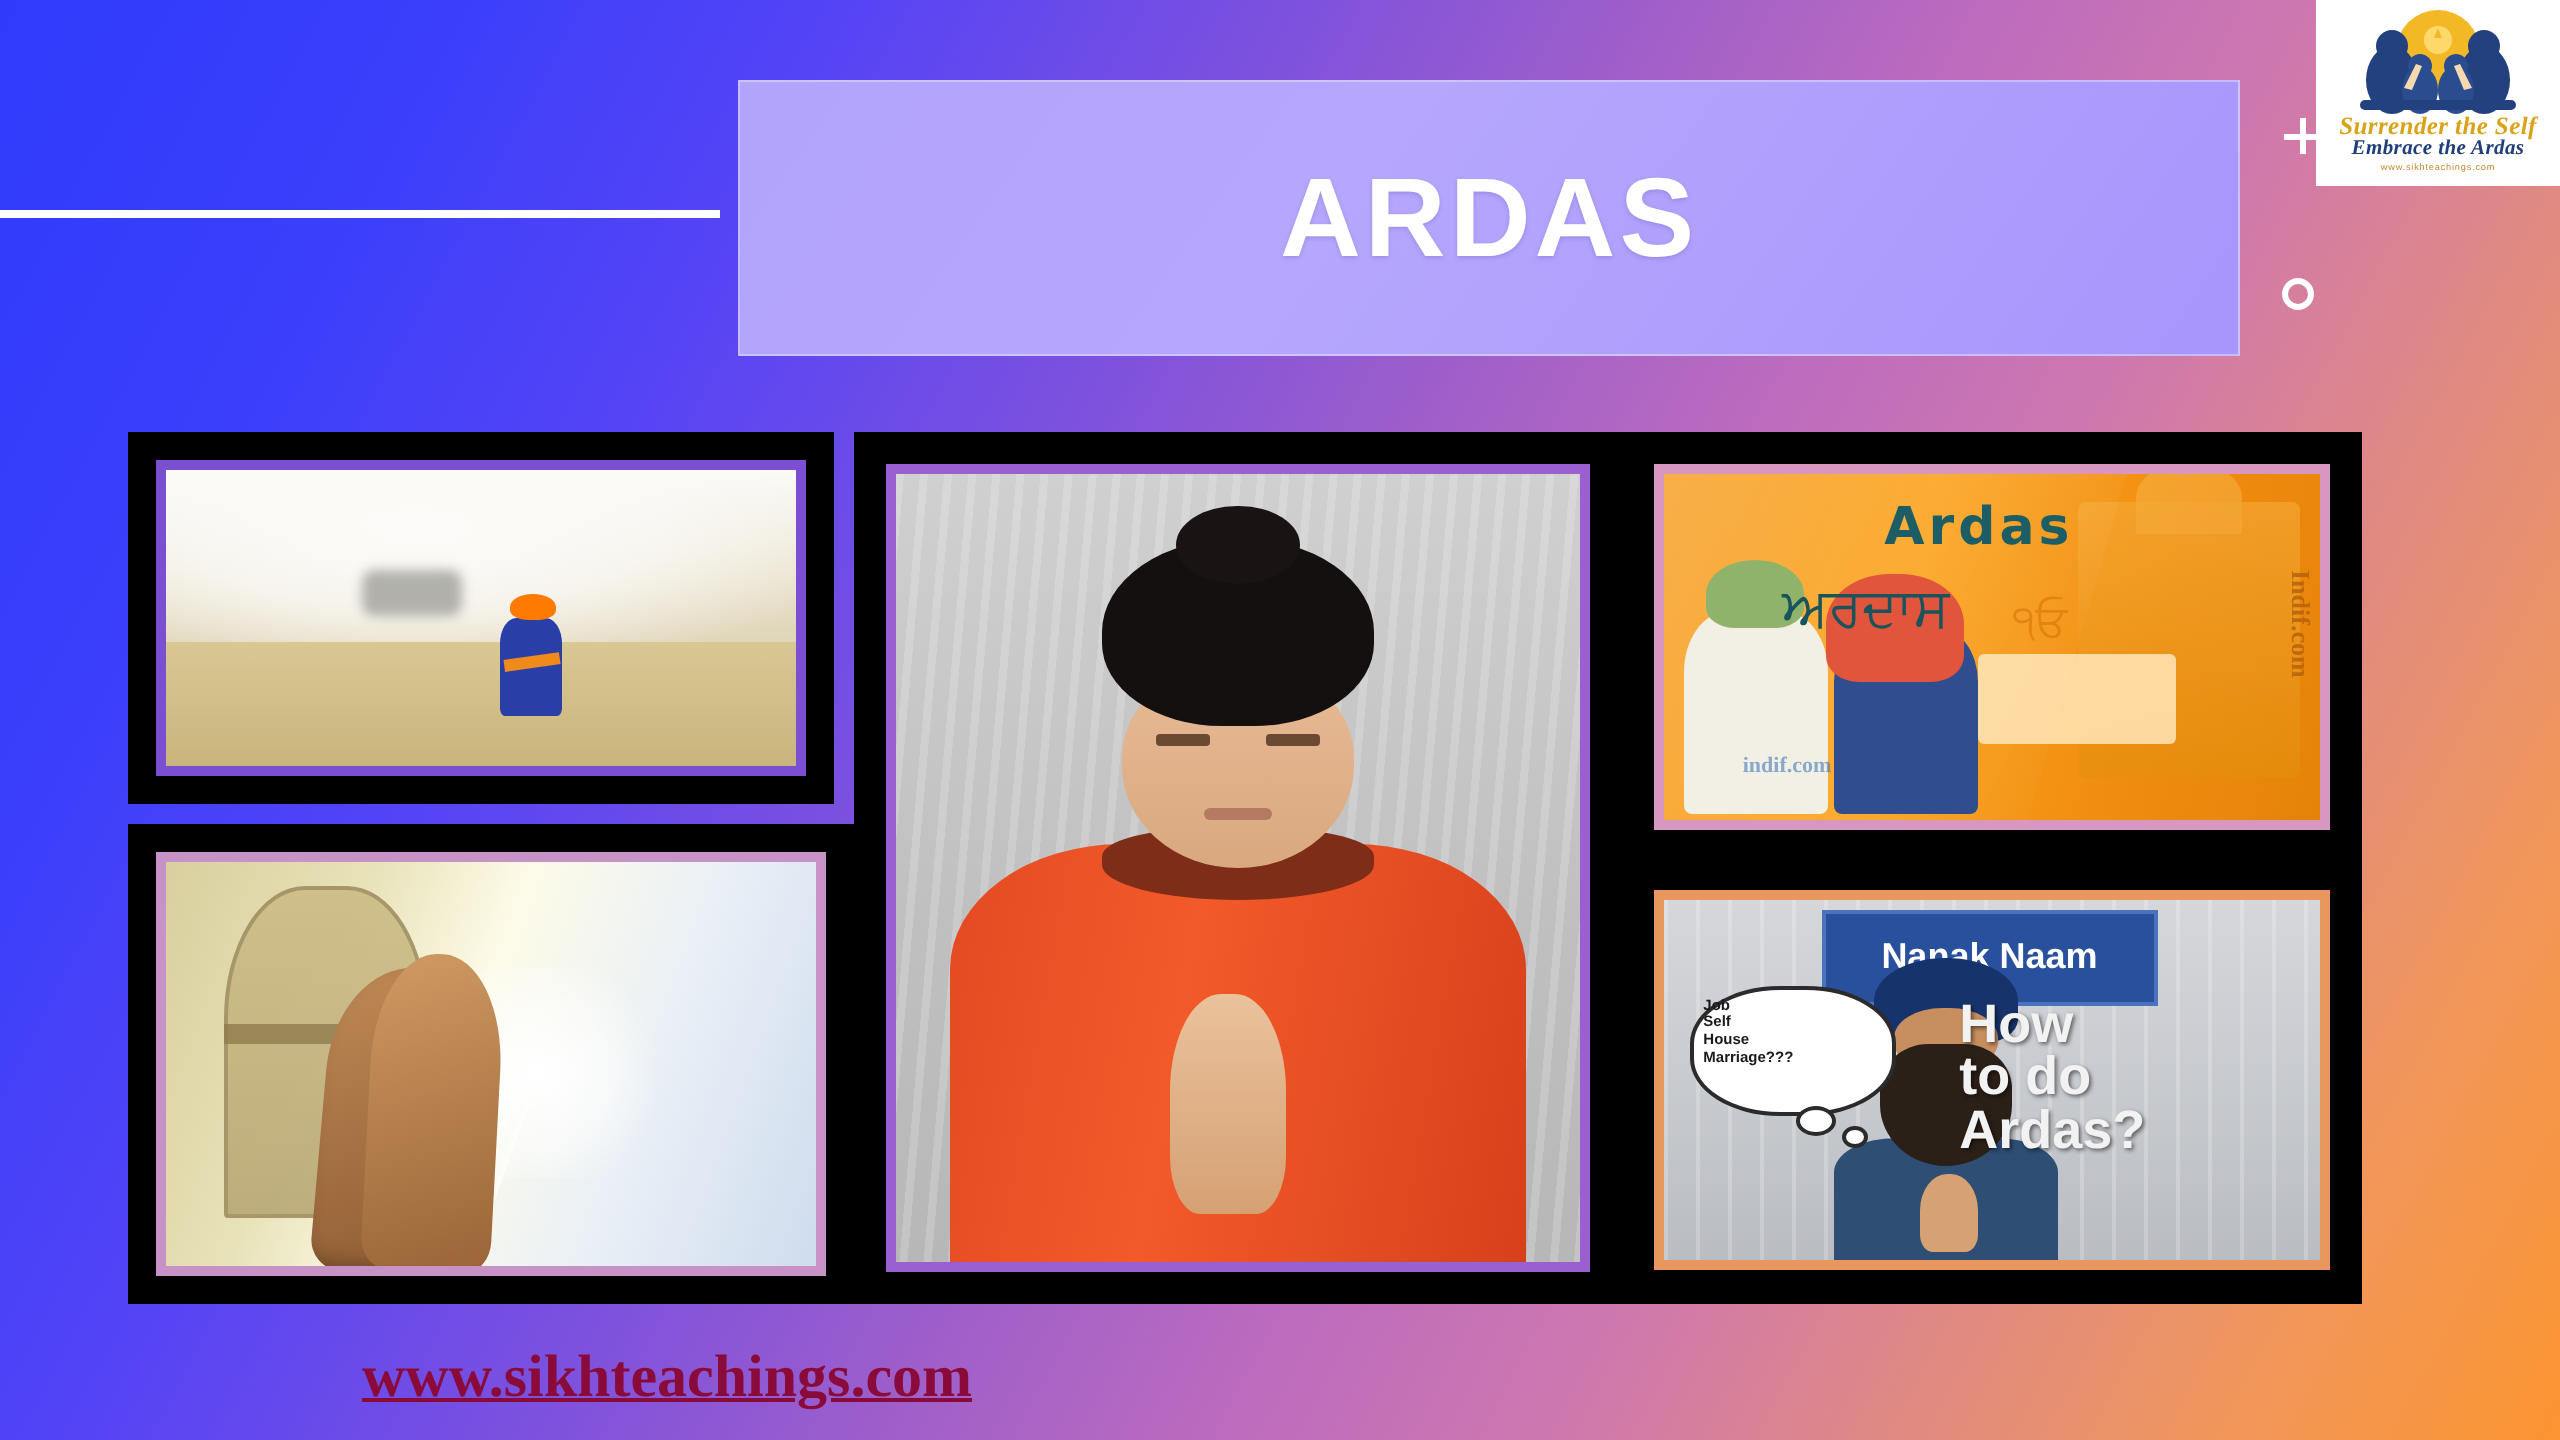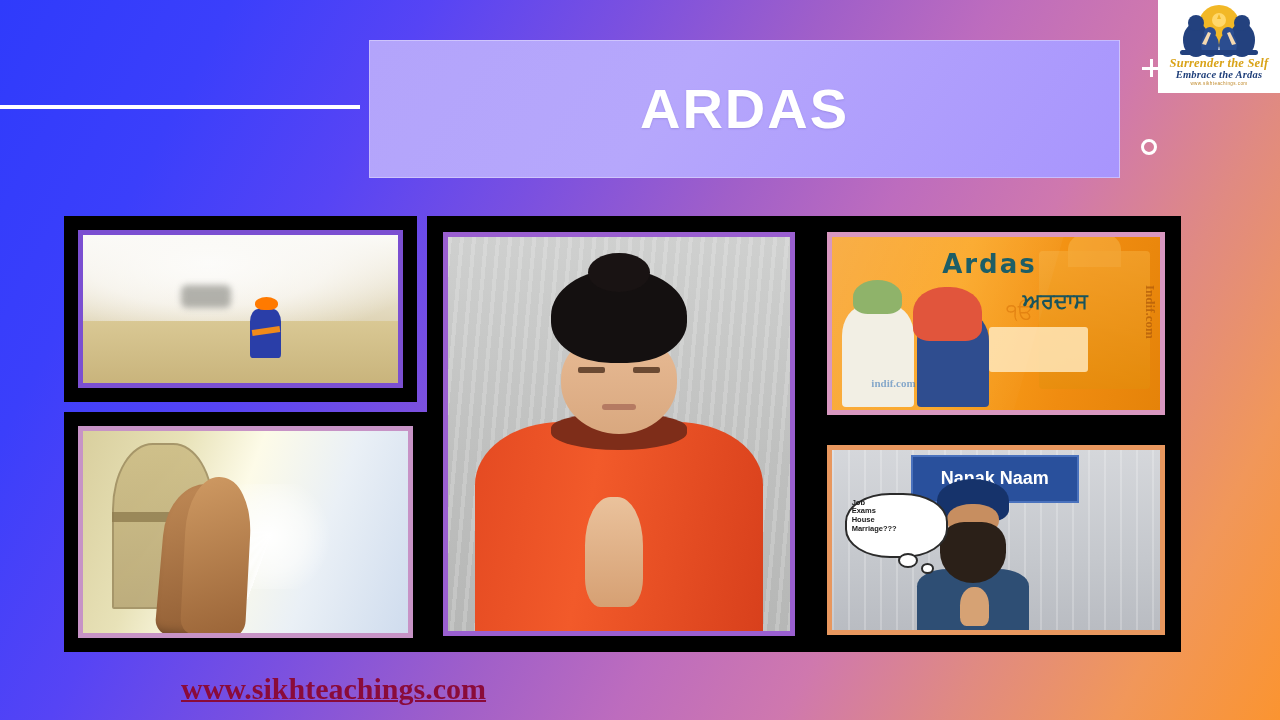--- a/index.html
+++ b/index.html
@@ -185,22 +185,22 @@
       background:#f2efe4;border-radius:30% 30% 4px 4px;}
   #photo-d .manP:before{content:"";position:absolute;left:16%;top:-26%;width:68%;height:34%;
       background:#8fb36a;border-radius:50% 50% 30% 30%;}
   #photo-d .womanP{position:absolute;left:26%;bottom:2%;width:22%;height:54%;
       background:#2f4d8f;border-radius:30% 30% 4px 4px;}
   #photo-d .womanP:before{content:"";position:absolute;left:-6%;top:-28%;width:96%;height:58%;
       background:#e1553c;border-radius:46% 46% 24% 24%;}
   #photo-d .lbl-en{position:absolute;left:20%;top:7%;width:56%;text-align:center;
       color:#1d5e66;font-size:26px;font-weight:bold;letter-spacing:2px;
       font-family:"DejaVu Sans",sans-serif;}
-  #photo-d .lbl-pa{position:absolute;left:18%;top:30%;width:60%;text-align:right;
-      color:#19545c;font-size:21px;font-weight:bold;
+  #photo-d .lbl-pa{position:absolute;left:18%;top:30%;width:60%;text-align:left;
+      color:#19545c;font-size:27px;font-weight:normal;
       font-family:"DejaVu Sans",sans-serif;}
   #photo-d .wm-right{position:absolute;right:2px;top:28%;
       color:#b55f0a;font-size:13px;font-weight:bold;opacity:.8;
       writing-mode:vertical-rl;font-family:"Liberation Serif",serif;}
   #photo-d .wm-left{position:absolute;left:12%;bottom:12%;
       color:#2f6fb5;font-size:11px;font-weight:bold;opacity:.55;
       font-family:"Liberation Serif",serif;}
 
   
   #panel-e{left:747px;top:215px;width:370px;height:221px;}
@@ -356,22 +356,25 @@
         </div>
         <div class="torso"></div>
         <div class="turbanE"></div>
         <div class="faceE"></div>
         <div class="beard"></div>
         <div class="handsE"></div>
         <div class="bubble"></div>
         <div class="bub1"></div>
         <div class="bub2"></div>
         <div class="bubble-txt" style="white-space:pre-line">Job
-Exams
+Self
 House
 Marriage???</div>
+        <div class="howline" style="white-space:pre-line">How
+to do
+Ardas?</div>
       </div>
     </div>
   </div>
 
 </div>
 
 <a id="footer-link" href="#">www.sikhteachings.com</a>
 
 </body></html>

